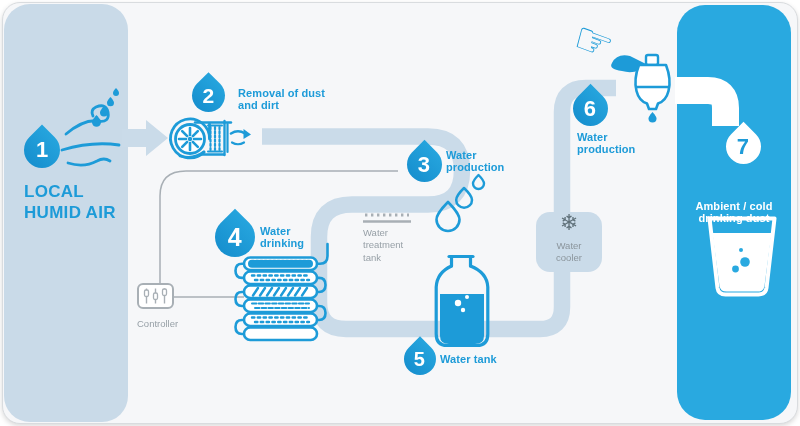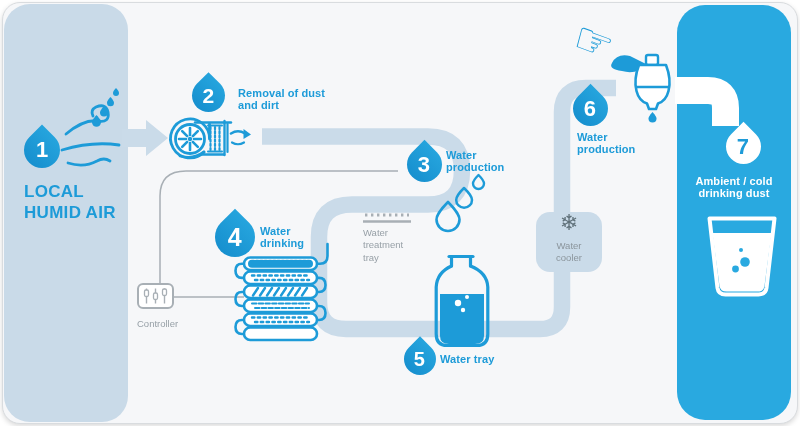--- a/index.html
+++ b/index.html
@@ -26,21 +26,21 @@
         display:flex;align-items:center;justify-content:center;}
   .drop>span{transform:rotate(-45deg);color:#fff;font-weight:bold;}
   .drop.white{background:#ffffff;}
   .drop.white>span{color:var(--accent);}
 
   
   .lbl{position:absolute;color:var(--accent);font-size:11px;line-height:1.12;font-weight:bold;letter-spacing:.1px;}
   .lbl-caps{font-size:17px;line-height:1.22;letter-spacing:.3px;}
   .glabel{position:absolute;color:var(--gray_text);font-size:9.5px;line-height:1.3;font-weight:normal;}
   .center{text-align:center;}
-  .white-text{color:#ffffff;}
+  .white-text{color:#ffffff;margin-top:25px;}
   .glyph{position:absolute;font-family:"DejaVu Sans",sans-serif;line-height:1;}
 </style>
 </head>
 <body>
 
 <div class="stage">
   <div class="card"></div>
   <div class="panel panel-left"></div>
   <div class="panel panel-right"></div>
 
@@ -207,34 +207,34 @@
   </div>
   <div class="lbl" style="left:446px;top:149px;">
     <div>Water</div>
     <div>production</div>
   </div>
   <div class="lbl" style="left:260px;top:225px;">
     <div>Water</div>
     <div>drinking</div>
   </div>
   <div class="lbl" style="left:440px;top:353px;">
-    <div>Water tray</div>
+    <div>Water tank</div>
   </div>
   <div class="lbl" style="left:577px;top:131px;">
     <div>Water</div>
     <div>production</div>
   </div>
   <div class="lbl center white-text" style="left:677px;top:175px;width:114px;">
     <div>Ambient / cold</div>
     <div>drinking dust</div>
   </div>
 
   <div class="glabel" style="left:137px;top:318px;">Controller</div>
   <div class="glabel" style="left:363px;top:227px;">
     <div>Water</div>
     <div>treatment</div>
-    <div>tray</div>
+    <div>tank</div>
   </div>
   <div class="glabel center" style="left:536px;top:240px;width:66px;color:#8b959c;">
     <div>Water</div>
     <div>cooler</div>
   </div>
 </div>
 
 </body></html>

